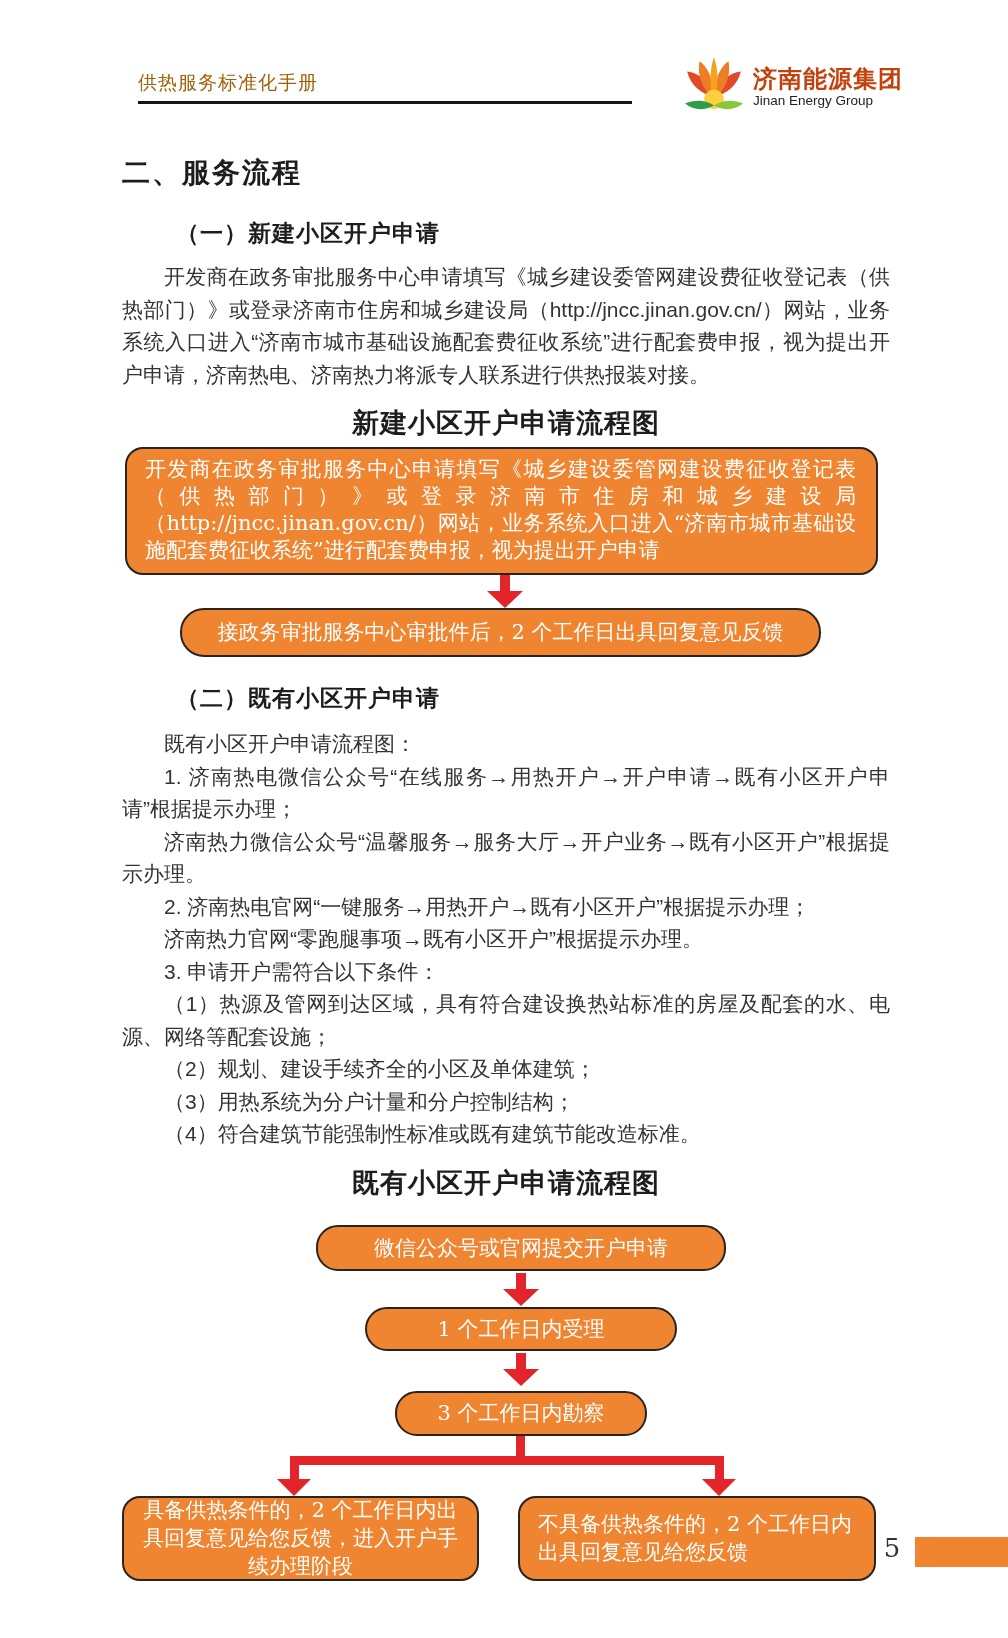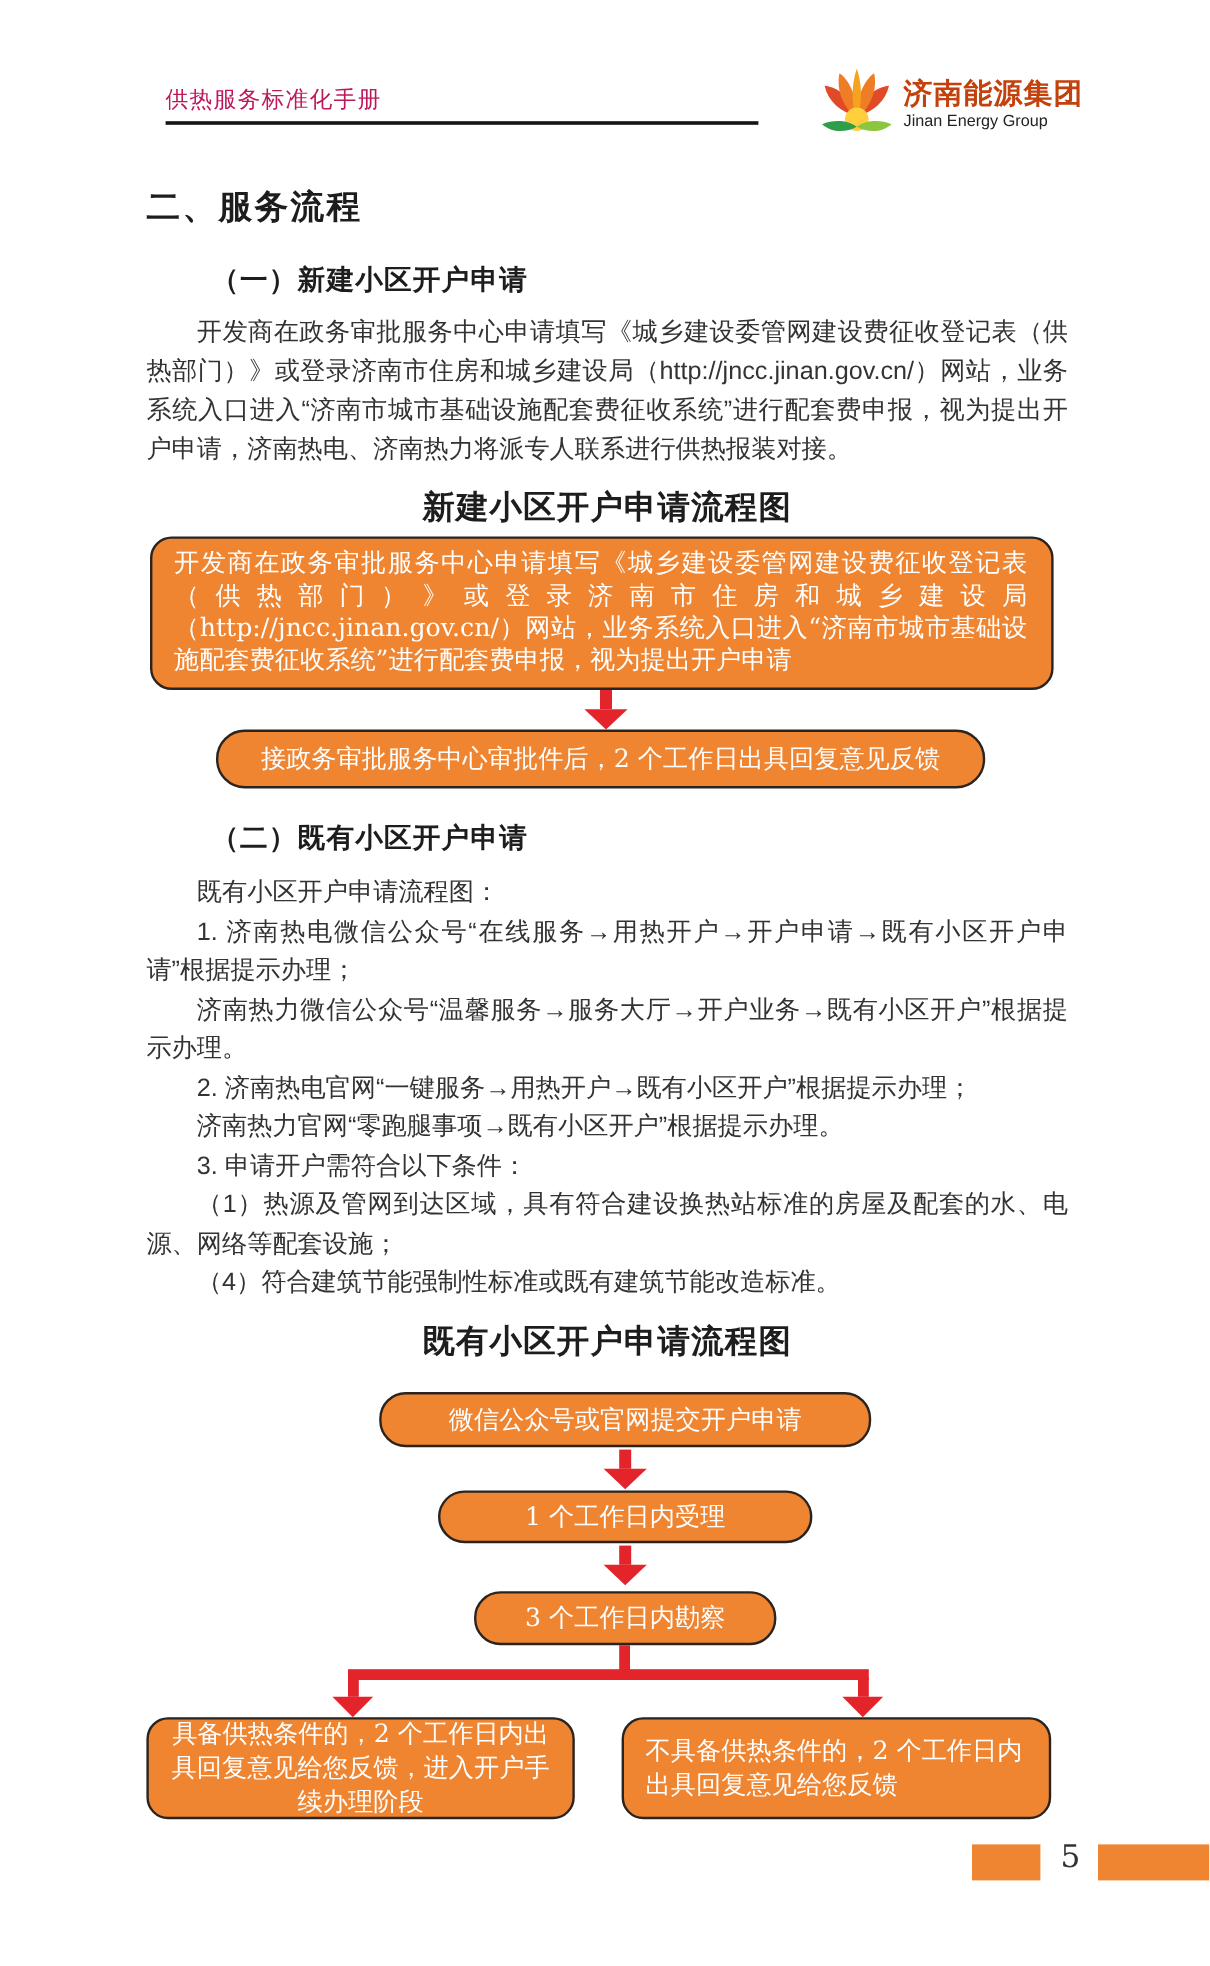--- a/index.html
+++ b/index.html
@@ -4,21 +4,21 @@
 <style>
   * { margin:0; padding:0; box-sizing:border-box; }
   html,body { background:#ffffff; }
   .page {
     position:relative; width:1008px; height:1638px; margin:0 auto;
     background:#ffffff; overflow:hidden;
     font-family:"Liberation Sans", sans-serif; color:#343434;
   }
   
   .header { position:relative; height:130px; }
-  .doc-title { position:absolute; left:138px; top:70px; font-size:19px; color:#be185d; letter-spacing:1px; }
+  .doc-title { position:absolute; left:138px; top:70px; font-size:19px; color:#a16207; letter-spacing:1px; }
   .header-rule { position:absolute; left:138px; top:101px; width:494px; height:3px; background:#151515; }
   .logo { position:absolute; left:683px; top:55px; display:flex; align-items:center; }
   .logo-mark { width:62px; height:66px; }
   .logo-text { margin-left:8px; }
   .logo-cn { font-size:24px; font-weight:bold; color:#c2410c; letter-spacing:1px; line-height:26px; }
   .logo-en { font-size:13.5px; color:#222; line-height:18px; }
   
   .h1 { margin:24px 0 0 122px; font-size:28px; font-weight:900; color:#1d1d1d; letter-spacing:2px; }
   .h2 { margin:26px 0 0 176px; font-size:23px; font-weight:900; color:#1d1d1d; letter-spacing:1px; }
   .body-text { width:768px; margin:12px 0 0 122px; font-size:21px; line-height:32.5px; text-align:justify; color:#333; }
@@ -102,20 +102,22 @@
 
   <div class="h2">（二）既有小区开户申请</div>
   <div class="body-text" style="margin-top:14px;">
     <p>既有小区开户申请流程图：</p>
     <p>1. 济南热电微信公众号“在线服务→用热开户→开户申请→既有小区开户申请”根据提示办理；</p>
     <p>济南热力微信公众号“温馨服务→服务大厅→开户业务→既有小区开户”根据提示办理。</p>
     <p>2. 济南热电官网“一键服务→用热开户→既有小区开户”根据提示办理；</p>
     <p>济南热力官网“零跑腿事项→既有小区开户”根据提示办理。</p>
     <p>3. 申请开户需符合以下条件：</p>
     <p>（1）热源及管网到达区域，具有符合建设换热站标准的房屋及配套的水、电源、网络等配套设施；</p>
+    <p>（2）规划、建设手续齐全的小区及单体建筑；</p>
+    <p>（3）用热系统为分户计量和分户控制结构；</p>
     <p>（4）符合建筑节能强制性标准或既有建筑节能改造标准。</p>
   </div>
 
   <div class="flow-title">既有小区开户申请流程图</div>
 
   <div class="fc2">
     <div class="obox fc2-b1">微信公众号或官网提交开户申请</div>
     <div class="arrow fc2-a1">
         <div class="stem"></div>
         <div class="head"></div>

